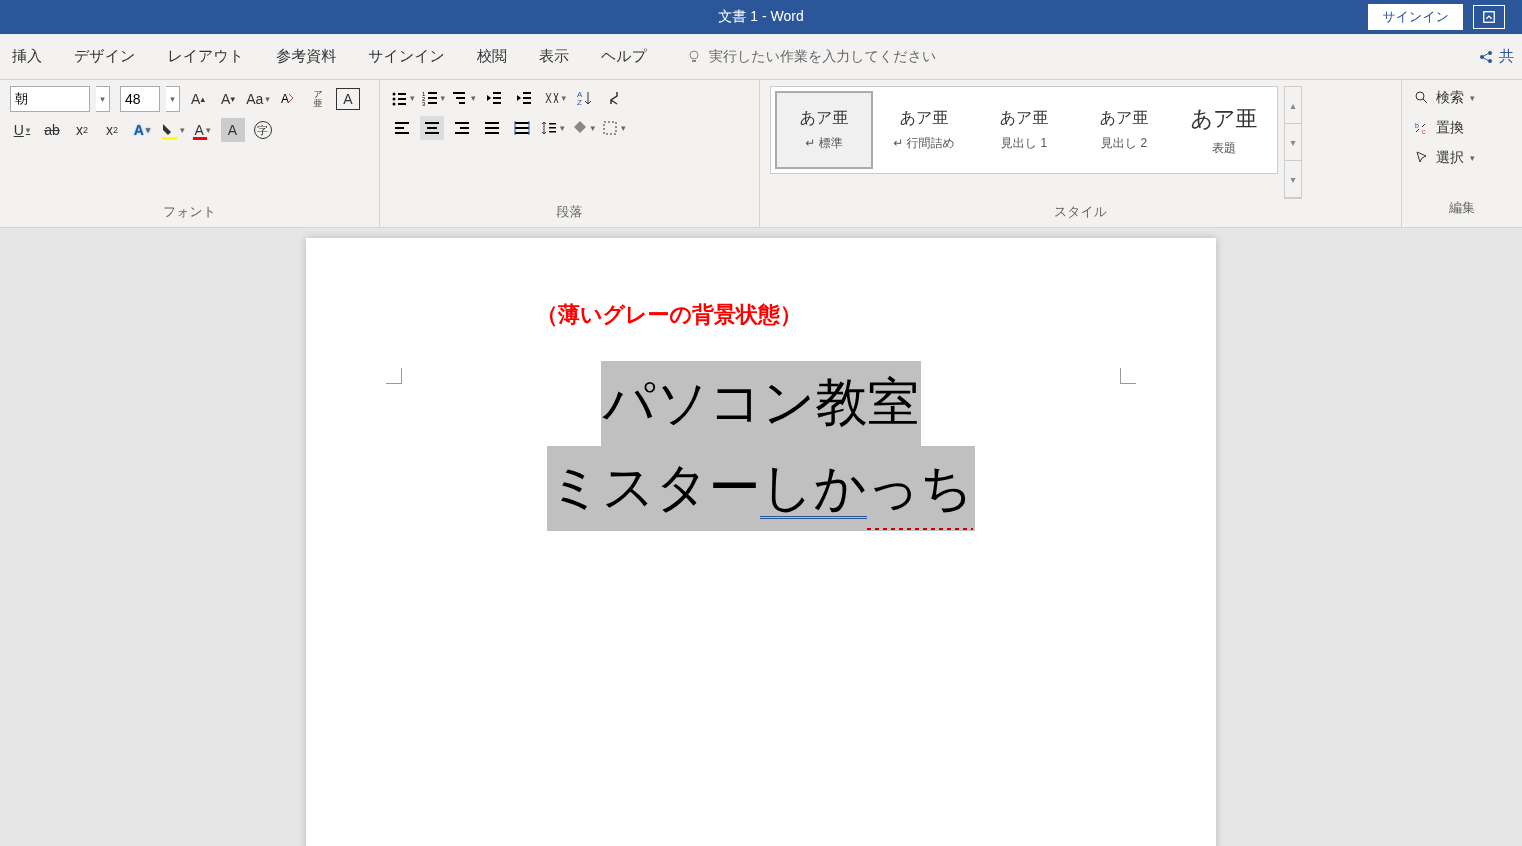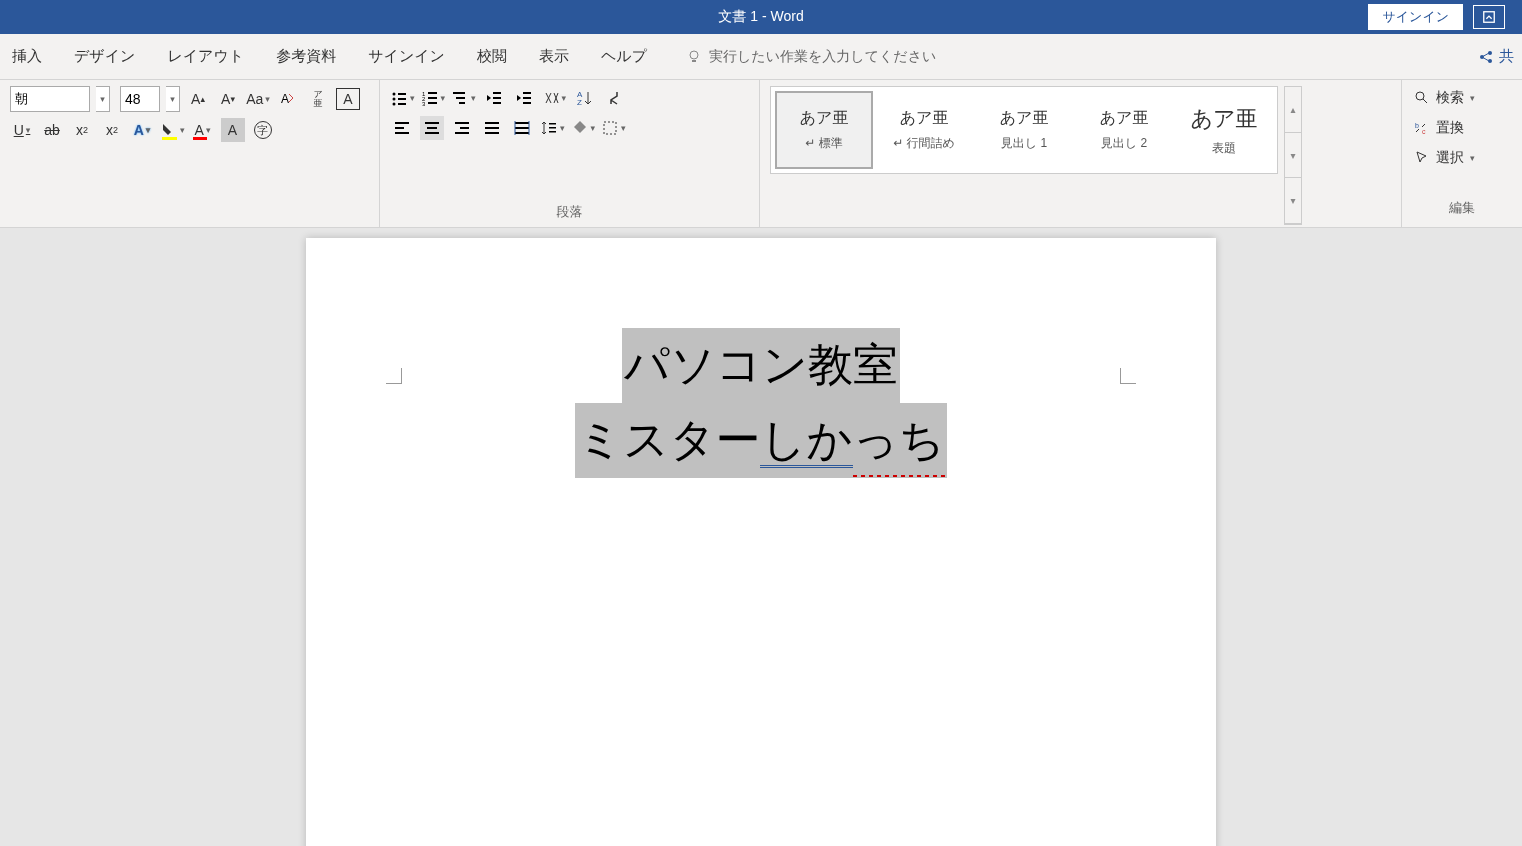--- a/index.html
+++ b/index.html
@@ -45,21 +45,21 @@
 .edit-group { padding: 6px 12px; }
 .edit-item { display: flex; align-items: center; gap: 6px; font-size: 14px; color: #333; padding: 3px 0; cursor: pointer; }
 .edit-item svg { width: 16px; height: 16px; }
 
 .doc-area { background: #e6e6e6; height: calc(846px - 34px - 46px - 148px); display: flex; justify-content: center; padding-top: 10px; overflow: hidden; }
 .page { background: #fff; width: 910px; height: 1200px; box-shadow: 0 0 8px rgba(0,0,0,0.2); padding: 60px 80px; position: relative; }
 .margin-tl { position: absolute; top: 130px; left: 80px; width: 16px; height: 16px; border-right: 1px solid #999; border-bottom: 1px solid #999; }
 .margin-tr { position: absolute; top: 130px; right: 80px; width: 16px; height: 16px; border-left: 1px solid #999; border-bottom: 1px solid #999; }
 .annotation { color: #ff0000; font-size: 22px; font-weight: bold; text-align: left; margin-left: 150px; line-height: 1.5; }
 .content { text-align: center; margin-top: 30px; }
-.sel-line { display: inline-block; background: #c0c0c0; font-family: "Yu Mincho","MS Mincho", serif; font-size: 45px; line-height: 1.4; padding: 6px 2px; }
+.sel-line { display: inline-block; background: #c0c0c0; font-family: "Yu Mincho","MS Mincho", serif; font-size: 52px; line-height: 1.4; padding: 6px 2px; }
 .line2 .wavy { border-bottom: 3px double #2b579a; position: relative; }
 .line2 .spell { position: relative; display: inline-block; }
 .line2 .spell::after { content: ""; position: absolute; left: 0; right: 0; bottom: -5px; height: 2px; background: repeating-linear-gradient(90deg,#c00 0 4px,transparent 4px 8px); }
 </style>
 </head>
 <body>
 
 <div class="titlebar">
   <div class="title">
     <span>文書 1</span>
@@ -139,20 +139,21 @@
             </svg>
             <span class="color-strip" style="background:#ff0"></span>
           </div>
         <div class="btn dd">A<span class="color-strip" style="background:#f00"></span></div>
         <div class="btn" style="background:#ccc;padding:0 4px">A</div>
         <div class="btn">
             <span style="border:1px solid #333;border-radius:50%;width:18px;height:18px;display:inline-flex;align-items:center;justify-content:center;font-size:11px">字</span>
           </div>
       </div>
     </div>
+    <div class="group-label">フォント</div>
   </div>
 
   <div class="group" style="width:380px">
     <div class="group-body">
       <div class="row">
         <div class="btn dd">
             <svg viewBox="0 0 18 18">
               <circle cx="4" cy="5" r="1.5"></circle>
               <rect x="8" y="4" width="8" height="2"></rect>
               <circle cx="4" cy="10" r="1.5"></circle>
@@ -295,20 +296,21 @@
           <div class="style-preview big">あア亜</div>
           <div class="style-name">表題</div>
         </div>
       </div>
       <div class="gallery-nav">
         <div>▴</div>
         <div>▾</div>
         <div>▾</div>
       </div>
     </div>
+    <div class="group-label">スタイル</div>
   </div>
 
   <div class="group edit-group" style="width:120px;border-right:none">
     <div class="group-body">
       <div class="edit-item">
         <svg viewBox="0 0 16 16">
             <circle cx="6" cy="6" r="4" fill="none" stroke="#333"></circle>
             <path d="M9 9l4 4" stroke="#333"></path>
           </svg>
         <span>検索</span>
@@ -331,20 +333,21 @@
       </div>
     </div>
     <div class="group-label">編集</div>
   </div>
 
 </div>
 
 <div class="doc-area">
   <div class="page">
     <div class="annotation">
+      <div>（薄いグレーの背景状態）</div>
     </div>
     <div class="margin-tl"></div>
     <div class="margin-tr"></div>
     <div class="content">
       <span class="sel-line">パソコン教室</span><br>
       <span class="sel-line line2">
         <span>ミスター</span><span class="wavy">しか</span><span class="spell">っち</span>
       </span>
     </div>
   </div>

